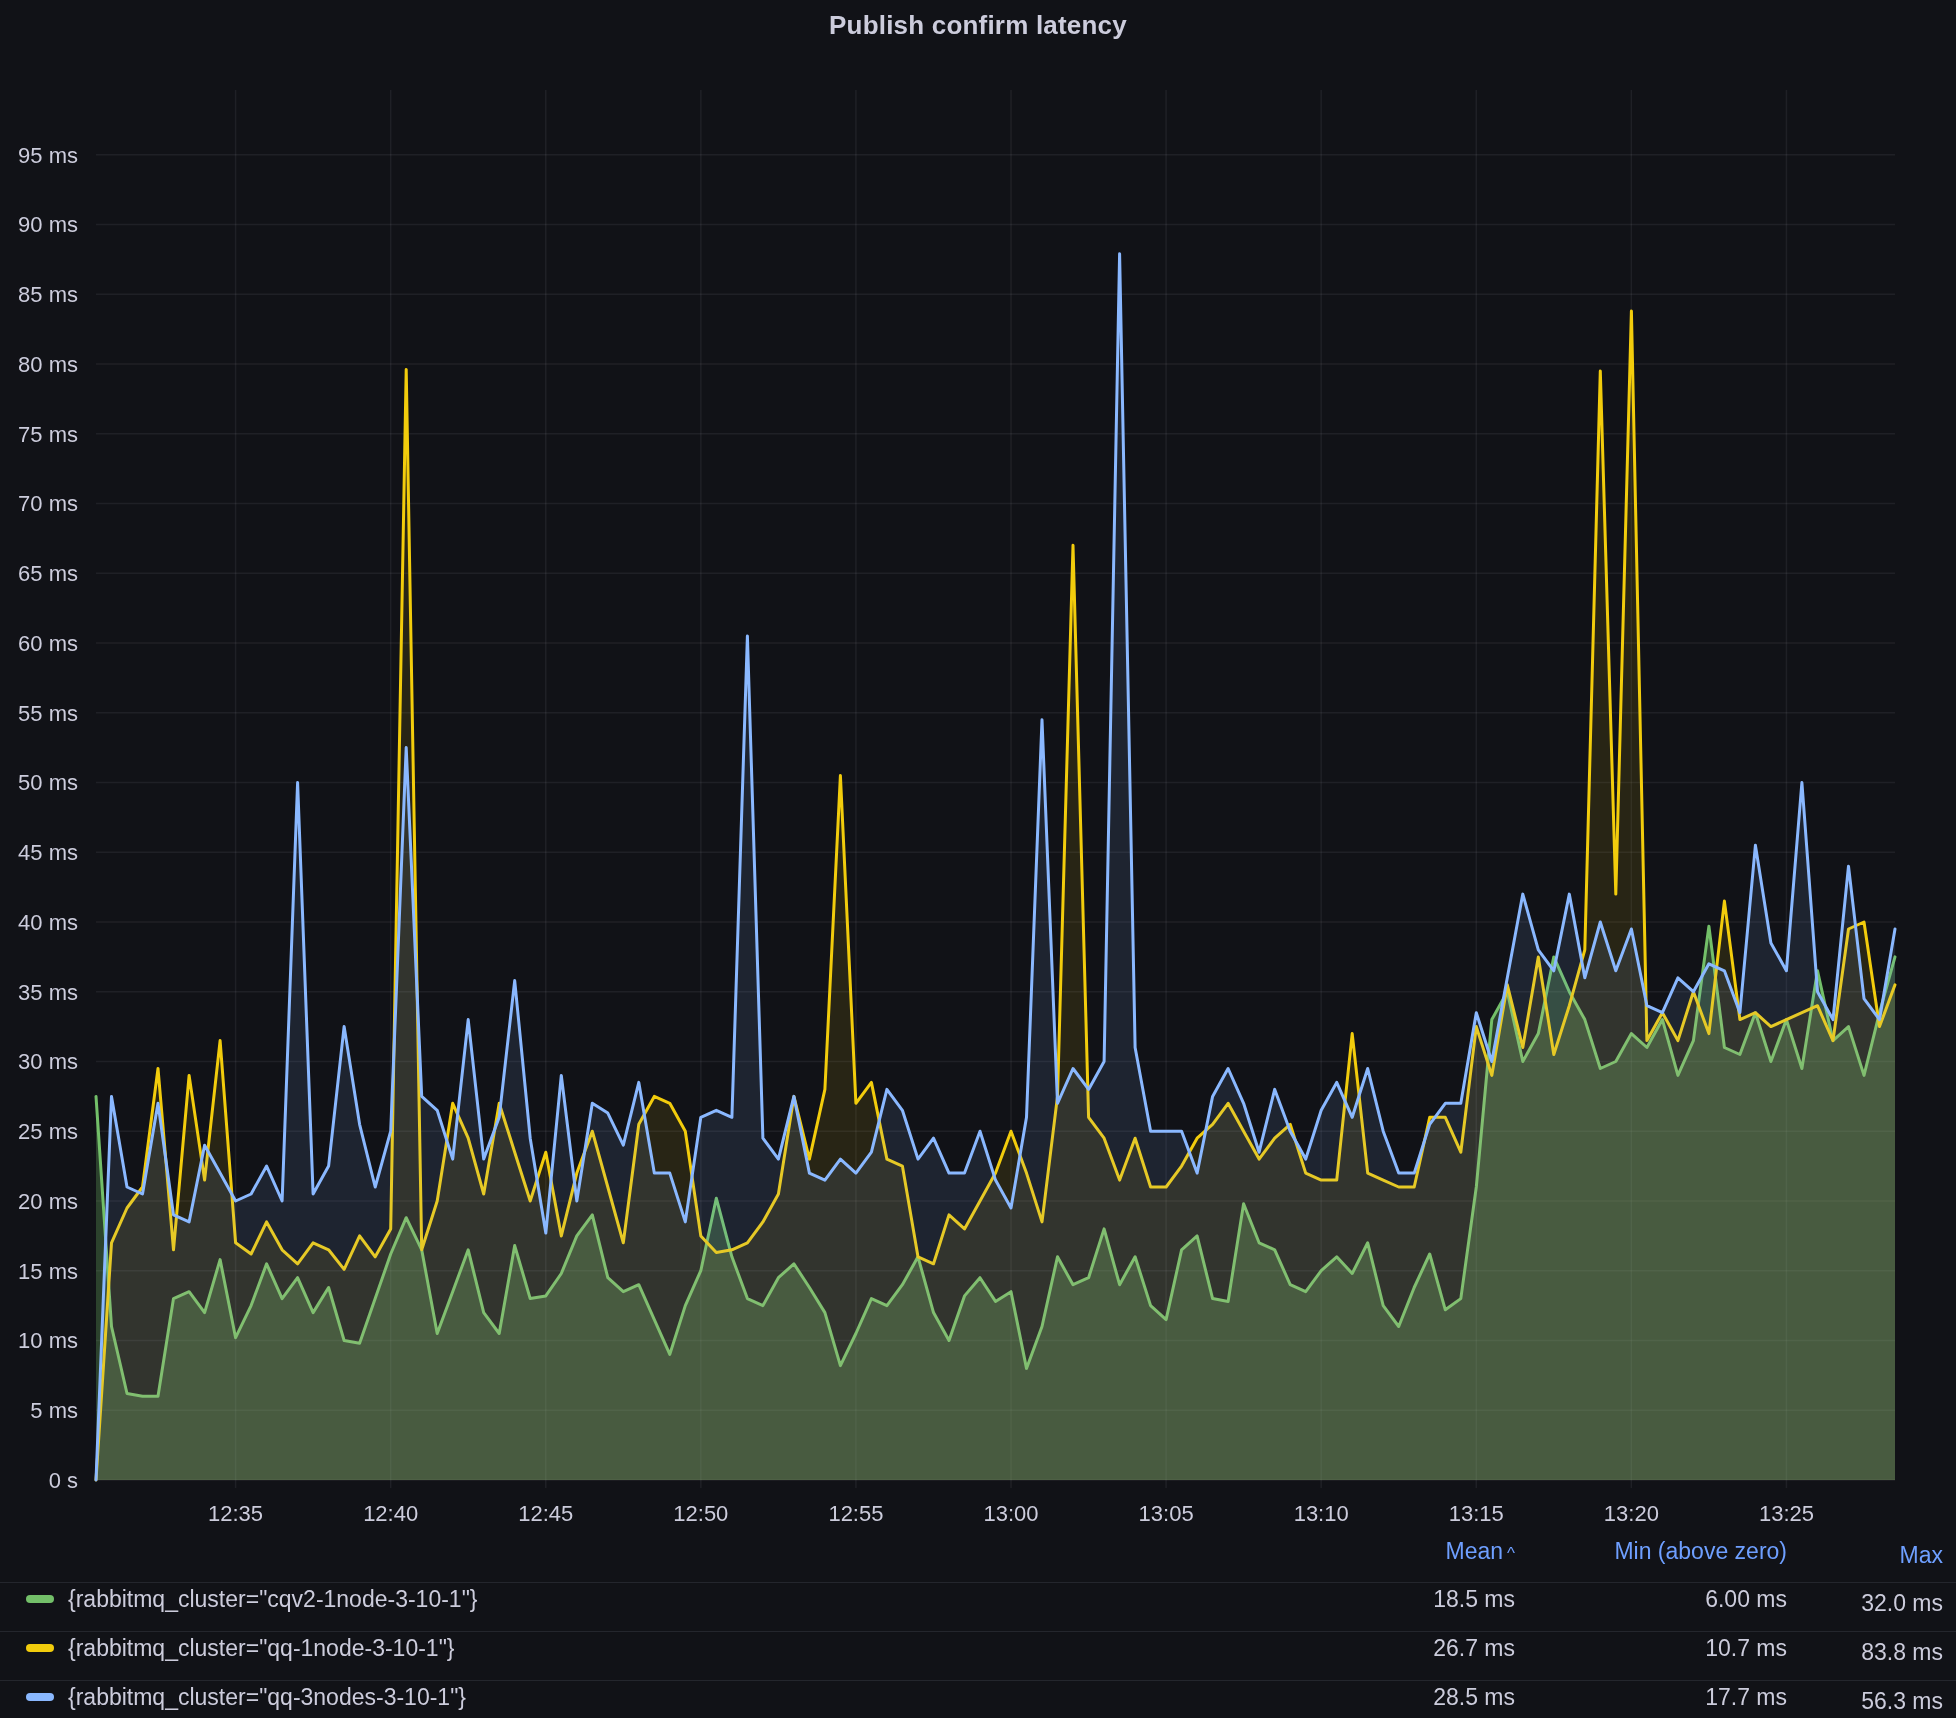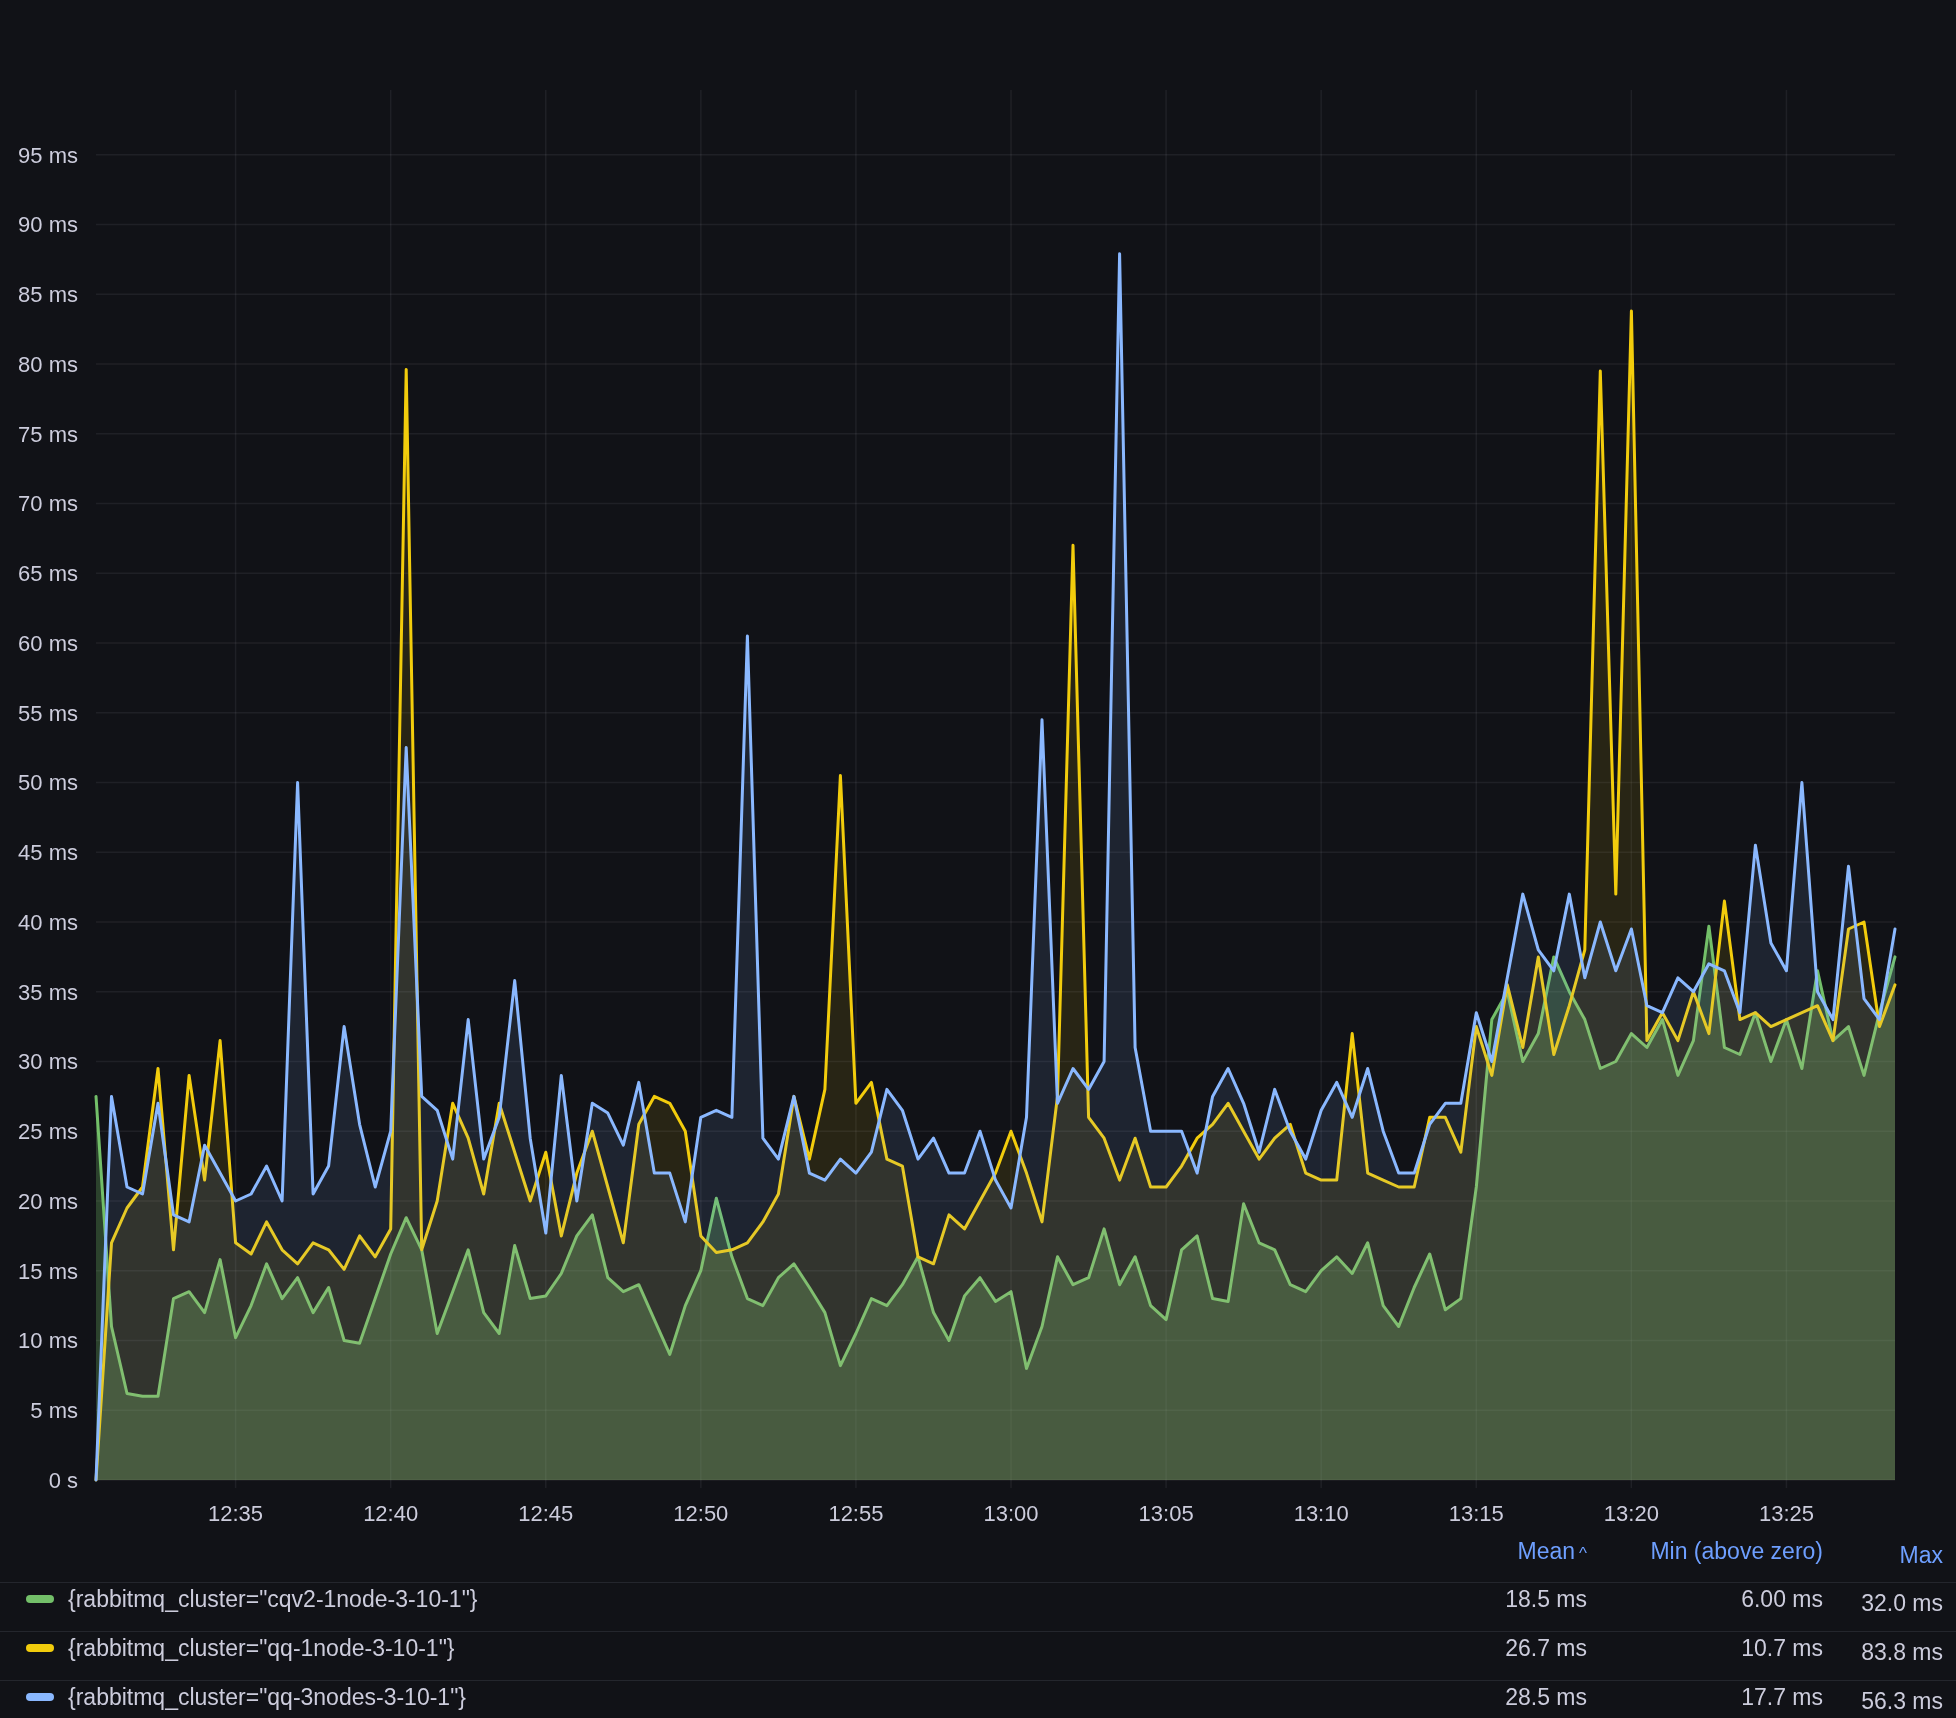--- a/index.html
+++ b/index.html
@@ -13,20 +13,21 @@
   }
   #chart{position:absolute;top:0;left:0;}
   .axis-label{fill:#ccccdc;font-size:22px;font-family:"Liberation Sans",sans-serif;}
   #legend{
     position:absolute;left:0;top:1536px;width:1956px;height:182px;
     font-size:23px;box-sizing:border-box;
   }
   .lrow{
     display:flex;align-items:center;box-sizing:border-box;
     padding:0 13px 16px 26px;
+    gap:36px;
   }
   #legend-header.lrow{height:47px;border-bottom:1px solid #24262d;color:#6E9FFF;font-weight:500;}
   .series-row{height:49px;border-bottom:1px solid #24262d;cursor:pointer;}
   .col-label{flex:1;display:flex;align-items:center;gap:14px;min-width:0;}
   .col-mean{width:150px;text-align:right;flex:none;}
   .col-min{width:236px;text-align:right;padding-left:32px;box-sizing:border-box;flex:none;}
   .col-max{width:120px;text-align:right;flex:none;margin-top:8px;}
   .swatch{width:28px;height:8px;border-radius:4px;flex:none;}
   .caret{font-size:17px;margin-left:4px;}
   .hdr{cursor:pointer;}
@@ -104,20 +105,21 @@
         <text x="700.8362068965517" y="1521" text-anchor="middle" class="axis-label">12:50</text>
         <text x="855.9224137931035" y="1521" text-anchor="middle" class="axis-label">12:55</text>
         <text x="1011.0086206896551" y="1521" text-anchor="middle" class="axis-label">13:00</text>
         <text x="1166.094827586207" y="1521" text-anchor="middle" class="axis-label">13:05</text>
         <text x="1321.1810344827586" y="1521" text-anchor="middle" class="axis-label">13:10</text>
         <text x="1476.2672413793105" y="1521" text-anchor="middle" class="axis-label">13:15</text>
         <text x="1631.353448275862" y="1521" text-anchor="middle" class="axis-label">13:20</text>
         <text x="1786.439655172414" y="1521" text-anchor="middle" class="axis-label">13:25</text>
       </g>
     </svg>
+  <div id="panel-title">Publish confirm latency</div>
 
   <div id="legend">
     <div id="legend-header" class="lrow">
       <div class="col-label"></div>
       <div class="col-mean hdr"><span>Mean</span><span class="caret">^</span></div>
       <div class="col-min hdr">Min (above zero)</div>
       <div class="col-max hdr">Max</div>
     </div>
     <div id="legend-rows">
         <div class="lrow series-row">

